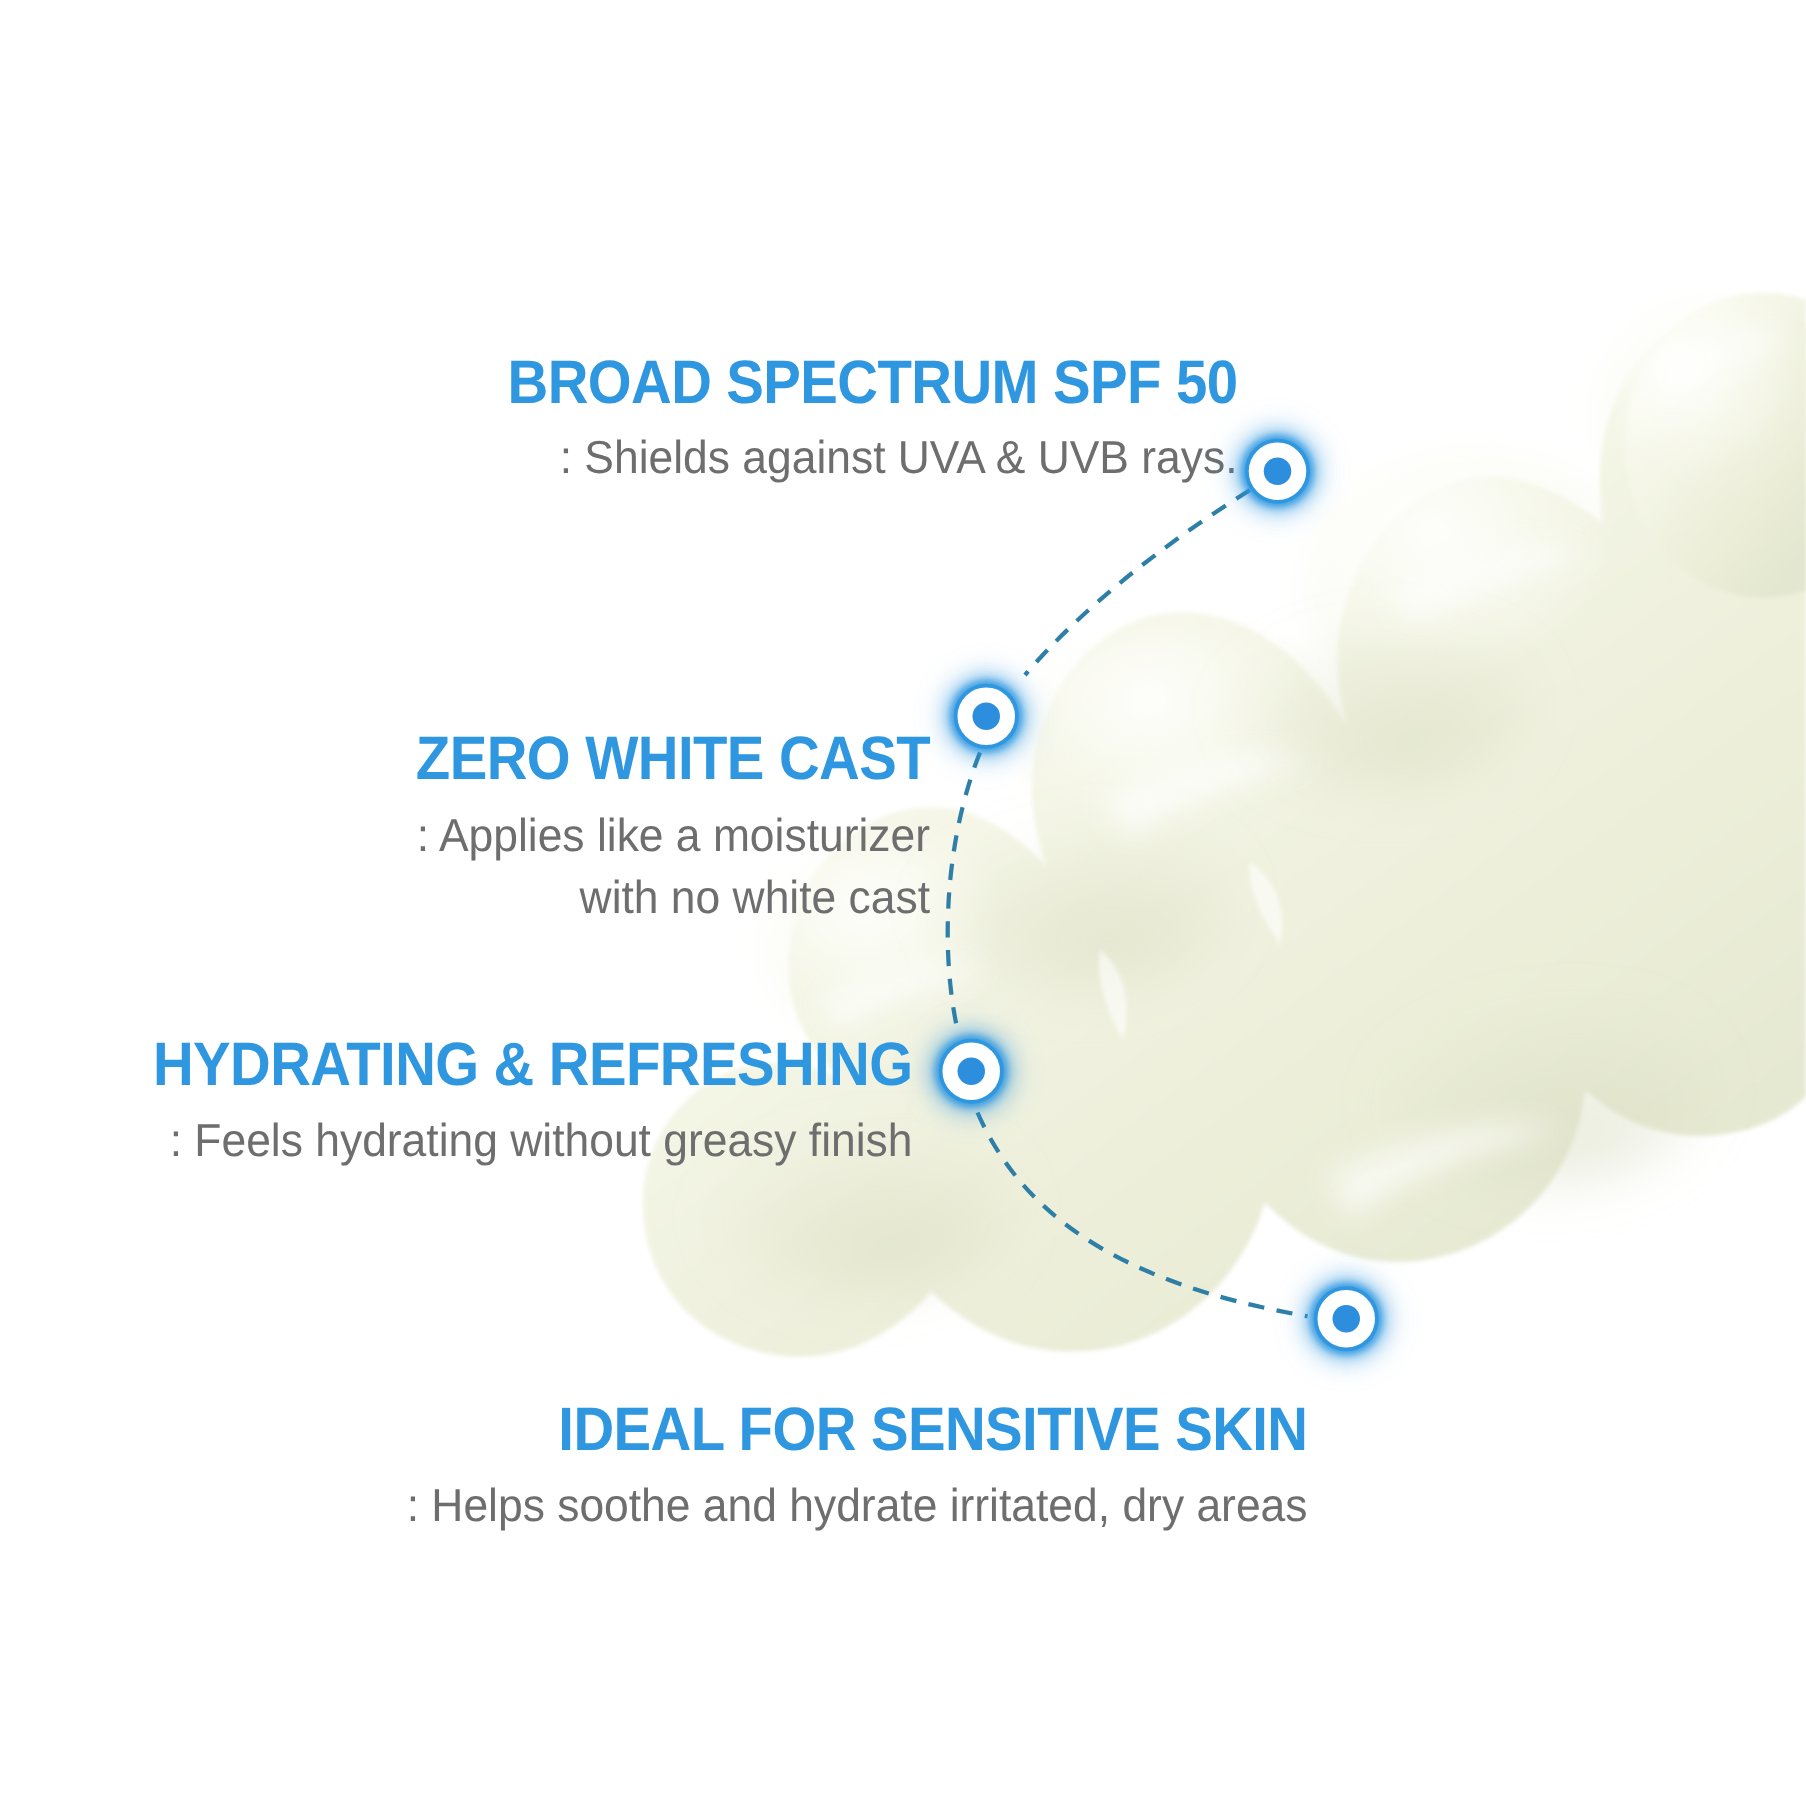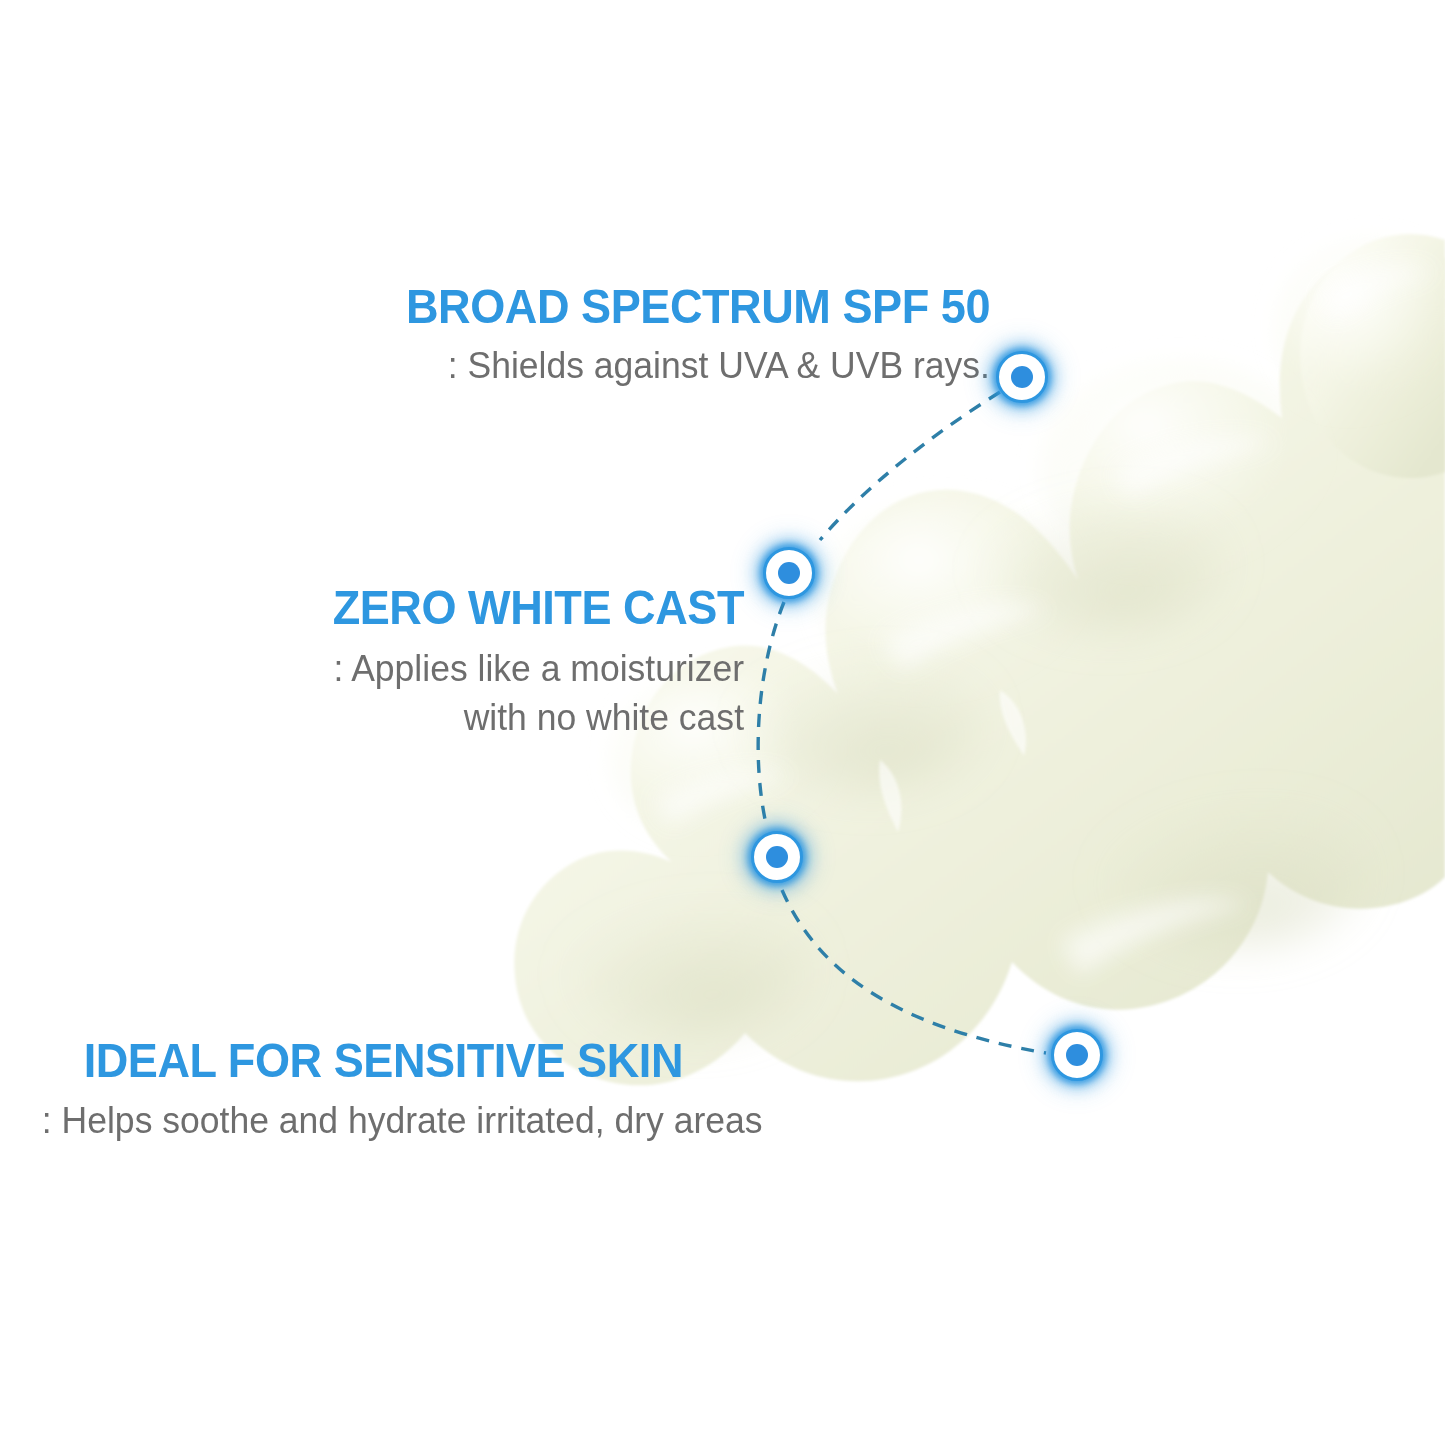--- a/index.html
+++ b/index.html
@@ -63,21 +63,21 @@
   .f1 .feature-desc  { font-size: 37px; margin-top: 11px; }
 
   .f2 { left: 0; top: 543px; width: 744px; text-align: right; margin-top: 40px; }
   .f2 .feature-title { font-size: 49px; }
   .f2 .feature-desc  { font-size: 37px; margin-top: 13px; }
 
   .f3 { left: 0; top: 828px; width: 730px; text-align: right; }
   .f3 .feature-title { font-size: 49px; }
   .f3 .feature-desc  { font-size: 37px; margin-top: 12px; }
 
-  .f4 { left: 0; top: 1036px; width: 1046px; }
+  .f4 { left: 0; top: 1120px; width: 1046px; text-align: right; }
   .f4 .feature-title { font-size: 49px; }
   .f4 .feature-desc  { font-size: 37px; margin-top: 12px; }
 
   
   .marker {
     position: absolute;
     width: 52px;
     height: 52px;
     border-radius: 50%;
     background: #ffffff;
@@ -211,20 +211,24 @@
     <div class="feature-title">BROAD SPECTRUM SPF 50</div>
     <div class="feature-desc">: Shields against UVA &amp; UVB rays.</div>
   </div>
 
   <div class="feature f2">
     <div class="feature-title">ZERO WHITE CAST</div>
     <div class="feature-desc">: Applies like a moisturizer</div>
     <div class="feature-desc" style="margin-top:2px;">with no white cast</div>
   </div>
 
+  <div class="feature f3">
+    <div class="feature-title">HYDRATING &amp; REFRESHING</div>
+    <div class="feature-desc">: Feels hydrating without greasy finish</div>
+  </div>
 
   <div class="feature f4">
     <div class="feature-title">IDEAL FOR SENSITIVE SKIN</div>
     <div class="feature-desc">: Helps soothe and hydrate irritated, dry areas</div>
   </div>
 
   <div class="marker" id="marker-1" style="left: 996px; top: 351px;">
     <div class="marker-core"></div>
   </div>
   <div class="marker" id="marker-2" style="left: 763px; top: 547px;">

